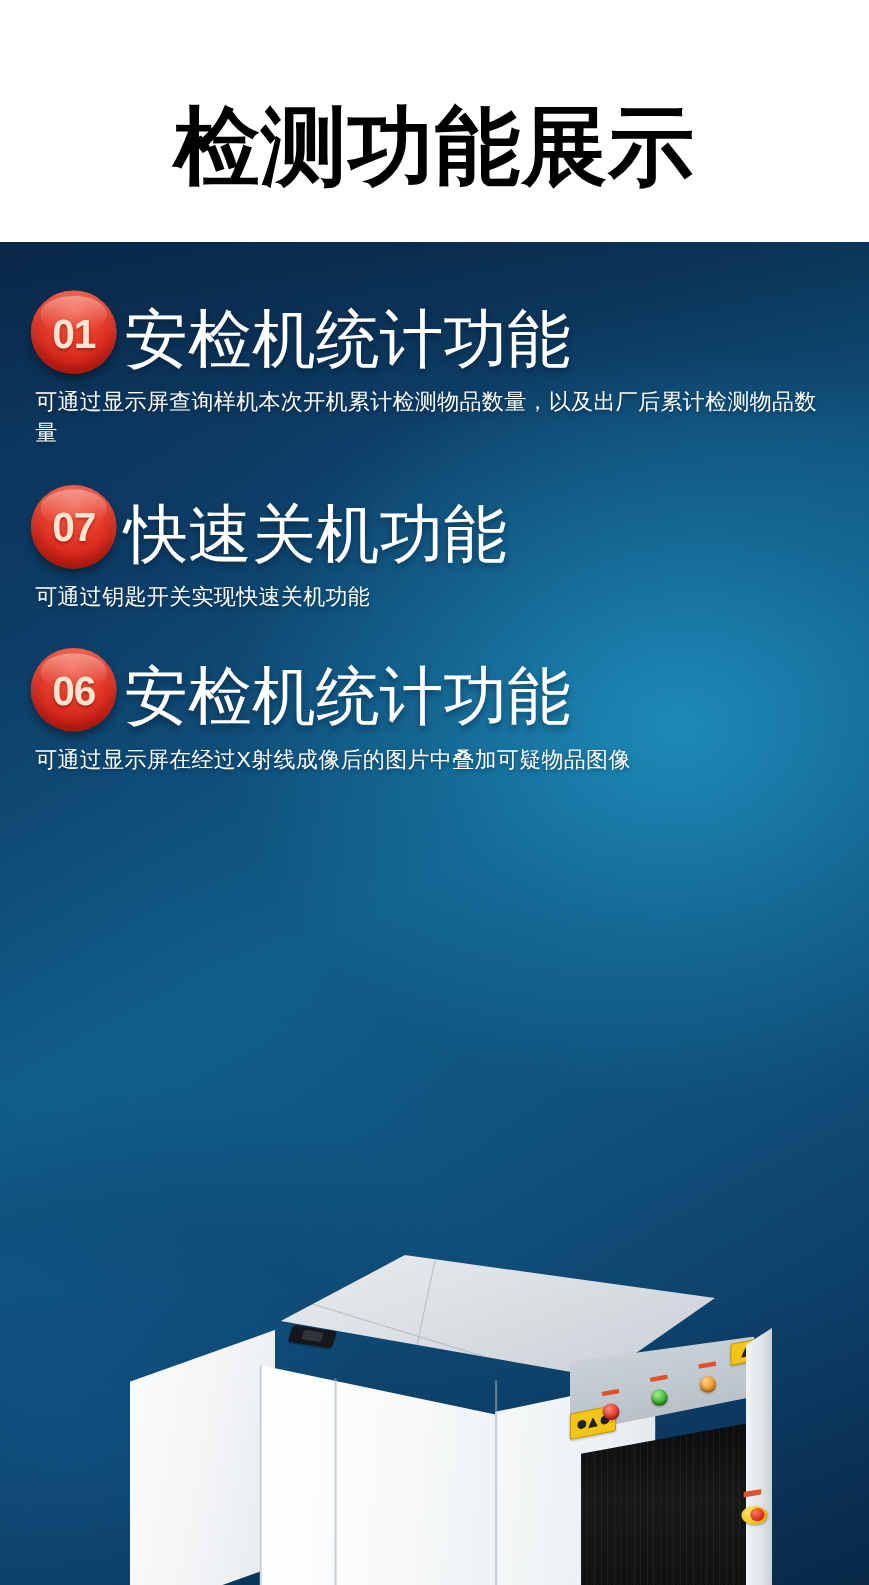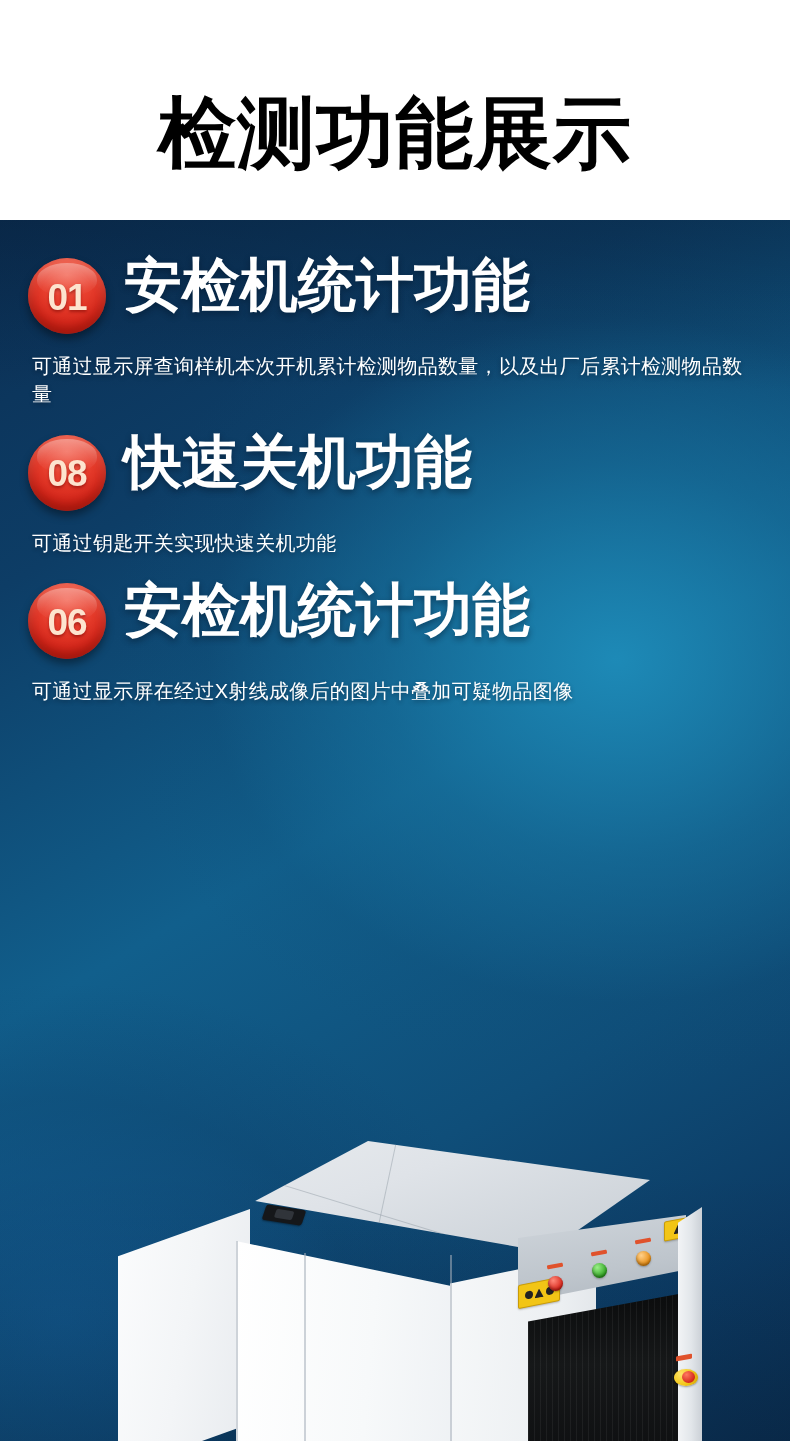--- a/index.html
+++ b/index.html
@@ -67,22 +67,22 @@
     z-index: 3;
     padding: 38px 0 0 0;
   }
   .feature {
     position: relative;
     padding: 0 24px 0 28px;
     margin-bottom: 26px;
   }
   .feature-head {
     display: flex;
-    align-items: flex-start;
-    gap: 18px;
+    align-items: flex-end;
+    gap: 7px;
     height: 82px;
   }
   .badge {
     position: relative;
     flex: 0 0 auto;
     width: 78px;
     height: 76px;
     border-radius: 50%;
     background:
       radial-gradient(circle at 50% 22%, #f2614f 0%, #e8402f 36%, #d8291c 68%, #b81c12 100%);
@@ -111,21 +111,21 @@
     font-size: 37px;
     font-weight: 700;
     color: #fde4cf;
     letter-spacing: -1px;
     line-height: 1;
     text-shadow: 0 2px 3px rgba(120,10,5,0.55);
     transform: translateY(1px);
   }
   .feature-title {
     font-size: 58px;
-    font-weight: 700;
+    font-weight: 400;
     color: #ffffff;
     line-height: 1;
     letter-spacing: 0px;
     white-space: nowrap;
     text-shadow: 0 3px 6px rgba(2,18,36,0.45);
     transform: translateY(-2px);
   }
   .feature-desc {
     margin: 12px 0 0 4px;
     font-size: 20px;
@@ -384,21 +384,21 @@
             <span class="badge-num">01</span>
           </div>
           <div class="feature-title">安检机统计功能</div>
         </div>
         <div class="feature-desc">可通过显示屏查询样机本次开机累计检测物品数量，以及出厂后累计检测物品数量</div>
       </div>
 
       <div class="feature">
         <div class="feature-head">
           <div class="badge">
-            <span class="badge-num">08</span>
+            <span class="badge-num">07</span>
           </div>
           <div class="feature-title">快速关机功能</div>
         </div>
         <div class="feature-desc">可通过钥匙开关实现快速关机功能</div>
       </div>
 
       <div class="feature">
         <div class="feature-head">
           <div class="badge">
             <span class="badge-num">06</span>

